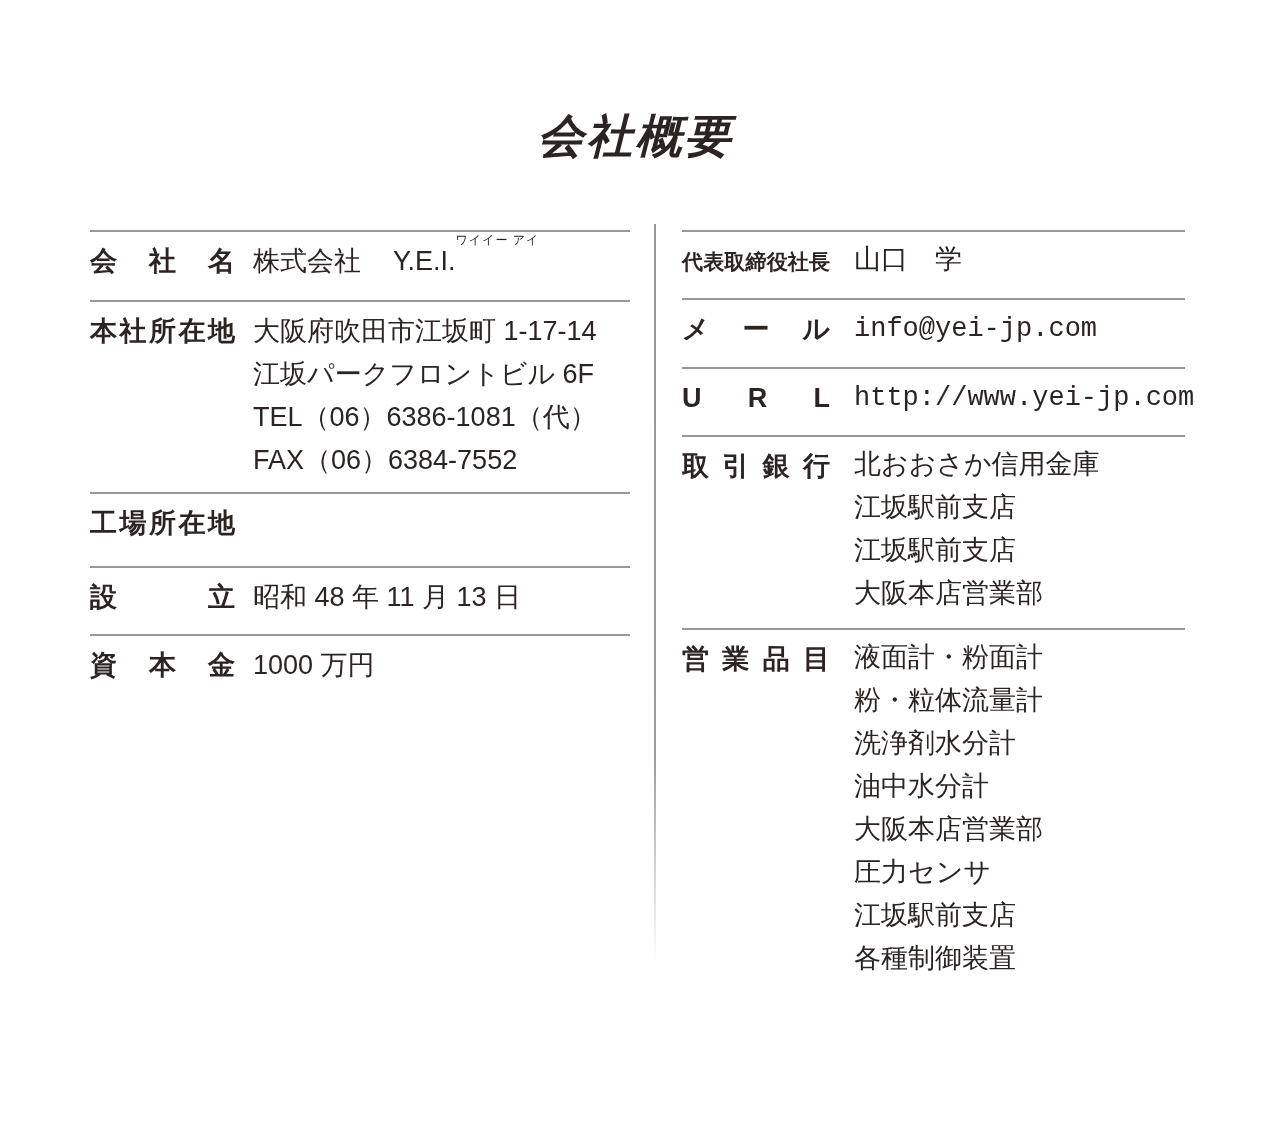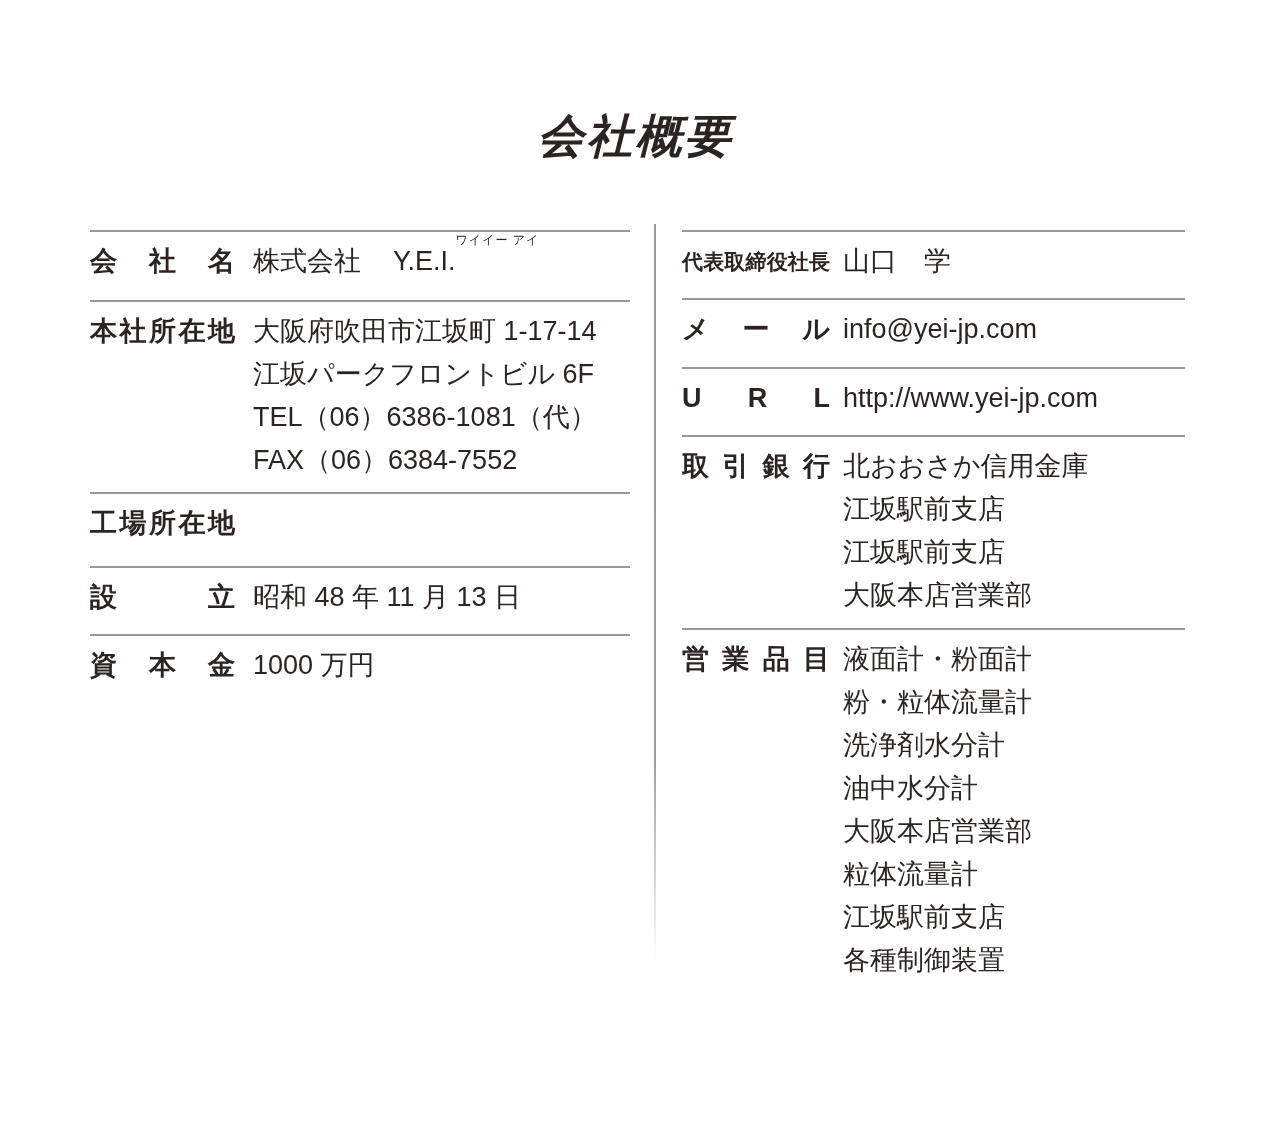--- a/index.html
+++ b/index.html
@@ -68,21 +68,21 @@
   .col-left  .label { width: 145px; }
   .col-right .label { width: 148px; }
   .label.small { font-size: 21px; }
 
   .value {
     font-size: 27px;
     line-height: 43px;
     color: #2b2422;
   }
   .col-left  .value { margin-left: 18px; }
-  .col-right .value { margin-left: 13px; }
+  .col-right .value { margin-left: 24px; font-family: Liberation Mono, monospace; }
 
   .company { display: flex; gap: 32px; align-items: center; }
   .en-wrap { display: flex; flex-direction: row; }
   .ruby {
     font-size: 12px;
     line-height: 14px;
     margin-top: -7px;
     letter-spacing: 1px;
     white-space: pre;
   }
@@ -223,21 +223,21 @@
           <span>業</span>
           <span>品</span>
           <span>目</span>
         </div>
       <div class="value">
         <div class="vline">液面計・粉面計</div>
         <div class="vline">粉・粒体流量計</div>
         <div class="vline">洗浄剤水分計</div>
         <div class="vline">油中水分計</div>
         <div class="vline">大阪本店営業部</div>
-        <div class="vline">粒体流量計</div>
+        <div class="vline">圧力センサ</div>
         <div class="vline">江坂駅前支店</div>
         <div class="vline">各種制御装置</div>
       </div>
     </div>
 
   </div>
 
 </div>
 
 </body></html>

